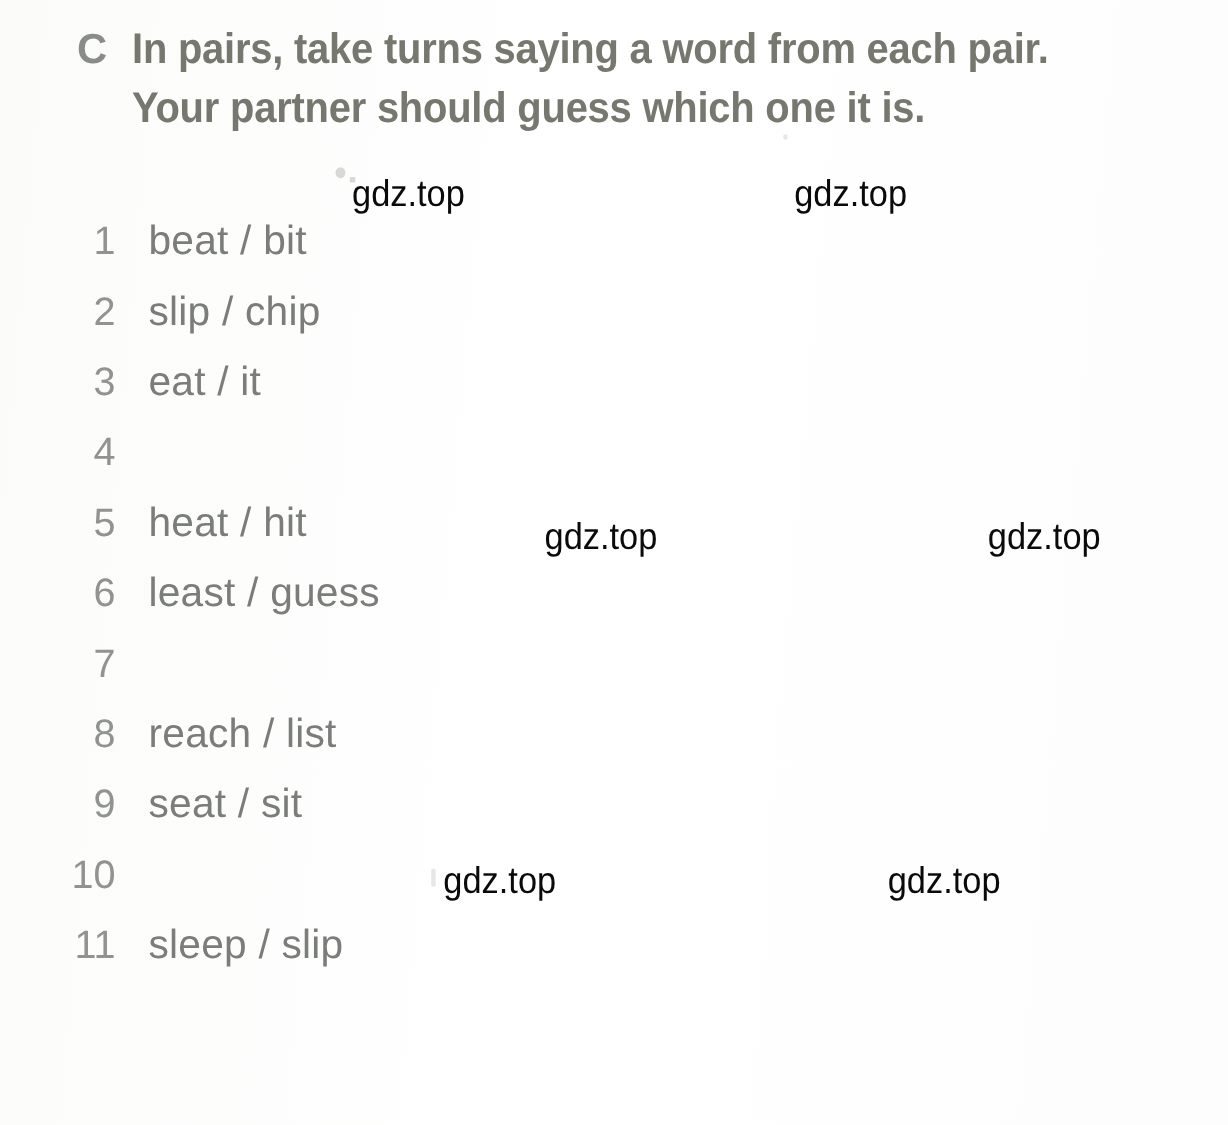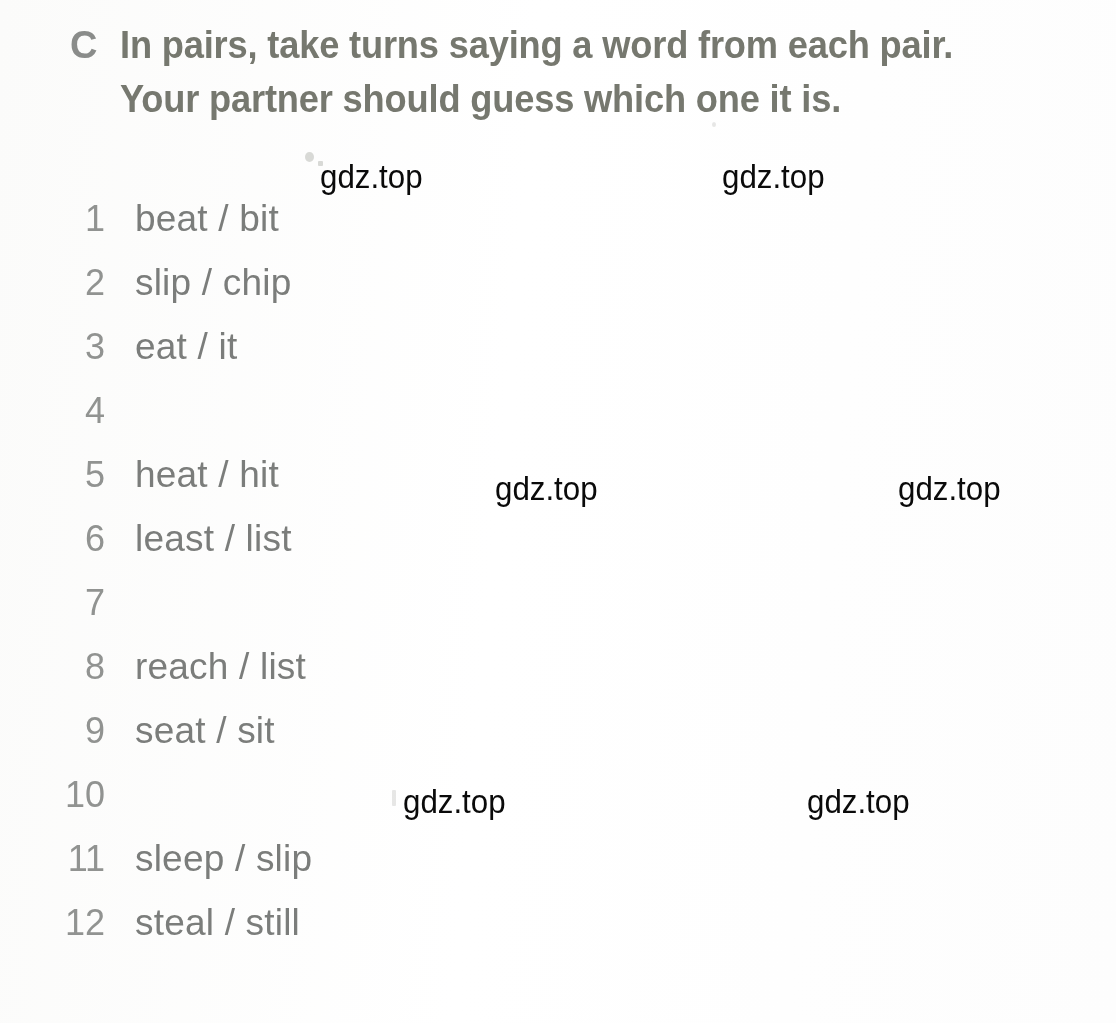--- a/index.html
+++ b/index.html
@@ -148,21 +148,21 @@
       <span class="pair-num">4</span>
     </div>
 
     <div class="pair-row">
       <span class="pair-num">5</span>
       <span class="pair-words">heat / hit</span>
     </div>
 
     <div class="pair-row">
       <span class="pair-num">6</span>
-      <span class="pair-words">least / list</span>
+      <span class="pair-words">least / guess</span>
     </div>
 
     <div class="pair-row">
       <span class="pair-num">7</span>
     </div>
 
     <div class="pair-row">
       <span class="pair-num">8</span>
       <span class="pair-words">reach / list</span>
     </div>
@@ -174,24 +174,20 @@
 
     <div class="pair-row">
       <span class="pair-num">10</span>
     </div>
 
     <div class="pair-row">
       <span class="pair-num">11</span>
       <span class="pair-words">sleep / slip</span>
     </div>
 
-    <div class="pair-row">
-      <span class="pair-num">12</span>
-      <span class="pair-words">steal / still</span>
-    </div>
 
   </div>
 
   <div class="watermark wm-1a">gdz.top</div>
   <div class="watermark wm-1b">gdz.top</div>
   <div class="watermark wm-2a">gdz.top</div>
   <div class="watermark wm-2b">gdz.top</div>
   <div class="watermark wm-3a">gdz.top</div>
   <div class="watermark wm-3b">gdz.top</div>
 

